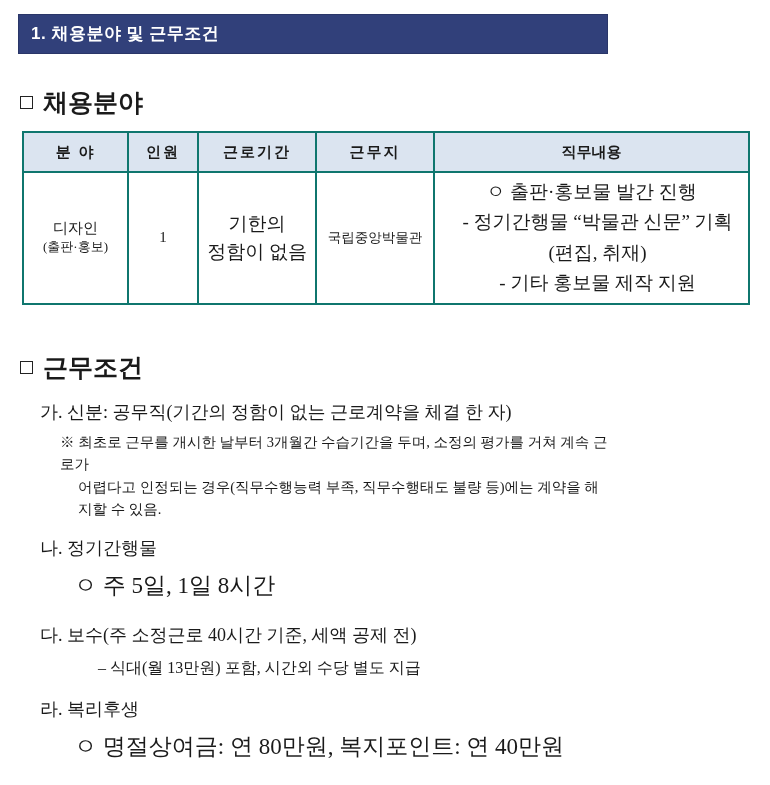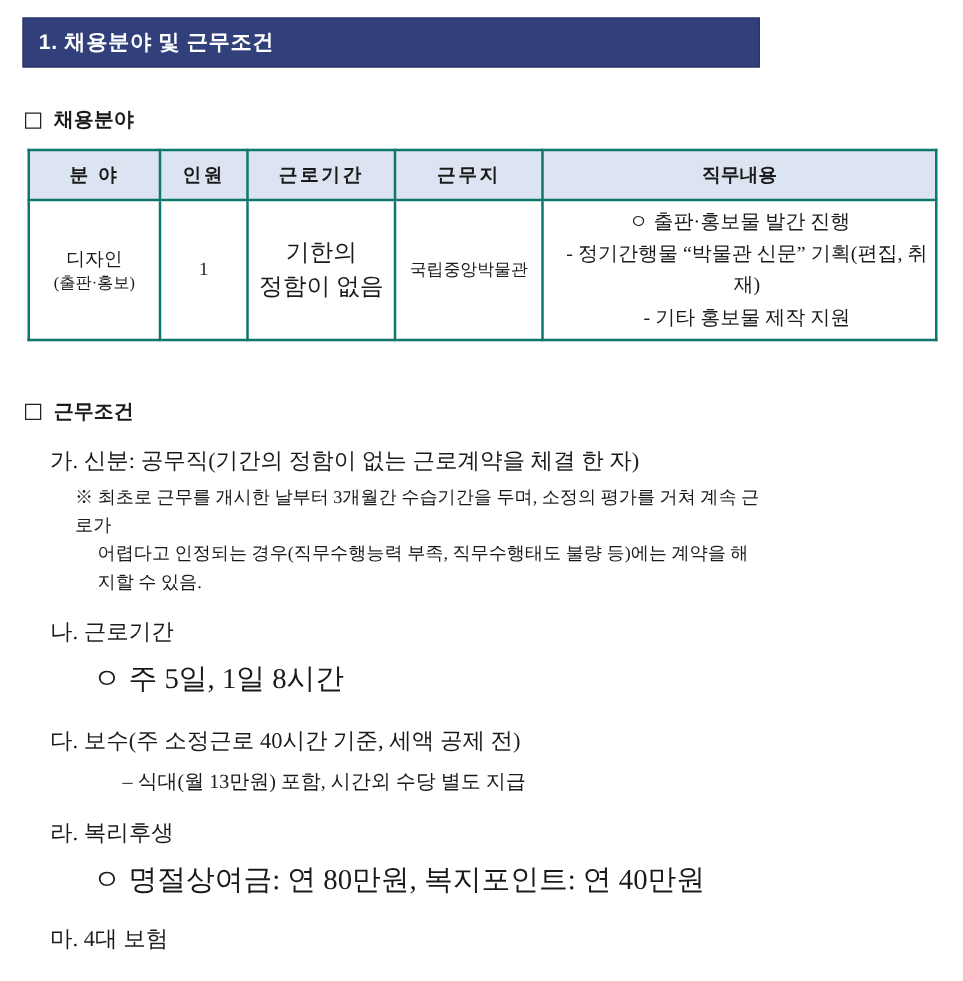--- a/index.html
+++ b/index.html
@@ -33,21 +33,21 @@
     padding: 7px 12px 8px 12px;
     border: 1px solid #2a3668;
     margin: 0 0 0 0;
   }
 
   
   .subhead {
     display: flex;
     align-items: center;
     gap: 10px;
-    font-size: 16px;
+    font-size: 25px;
     font-weight: bold;
     font-family: "Liberation Serif", serif;
     margin: 32px 0 12px 2px;
   }
   .subhead .boxmark {
     display: inline-block;
     width: 13px;
     height: 13px;
     border: 1.6px solid #222;
     box-sizing: border-box;
@@ -79,21 +79,21 @@
     height: 70px;
   }
   td.field .l1 { font-size: 15px; }
   td.field .l2 { font-size: 13px; }
   td.count { font-size: 15px; }
   td.period { font-size: 19px; line-height: 1.45; }
   td.place { font-size: 13.5px; }
   td.duty {
     text-align: left;
     padding-left: 8px;
-    font-size: 16px;
+    font-size: 19px;
     line-height: 1.6;
   }
   td.duty .d-sub { padding-left: 12px; }
 
   
   .cond {
     margin-left: 6px;
   }
   .item {
     margin-top: 16px;
@@ -172,21 +172,21 @@
 
     <div class="item">
       <div class="item-title">가. 신분: 공무직(기간의 정함이 없는 근로계약을 체결 한 자)</div>
       <div class="note">
         <span>※ 최초로 근무를 개시한 날부터 3개월간 수습기간을 두며, 소정의 평가를 거쳐 계속 근로가</span>
         <span class="note-cont">어렵다고 인정되는 경우(직무수행능력 부족, 직무수행태도 불량 등)에는 계약을 해지할 수 있음.</span>
       </div>
     </div>
 
     <div class="item">
-      <div class="item-title">나. 근로기간</div>
+      <div class="item-title">나. 정기간행물</div>
       <div class="bullet">ㅇ 주 5일, 1일 8시간</div>
     </div>
 
     <div class="item" style="margin-top:22px">
       <div class="item-title">다. 보수(주 소정근로 40시간 기준, 세액 공제 전)</div>
       <div class="dash">– 식대(월 13만원) 포함, 시간외 수당 별도 지급</div>
     </div>
 
     <div class="item" style="margin-top:18px">
       <div class="item-title">라. 복리후생</div>

